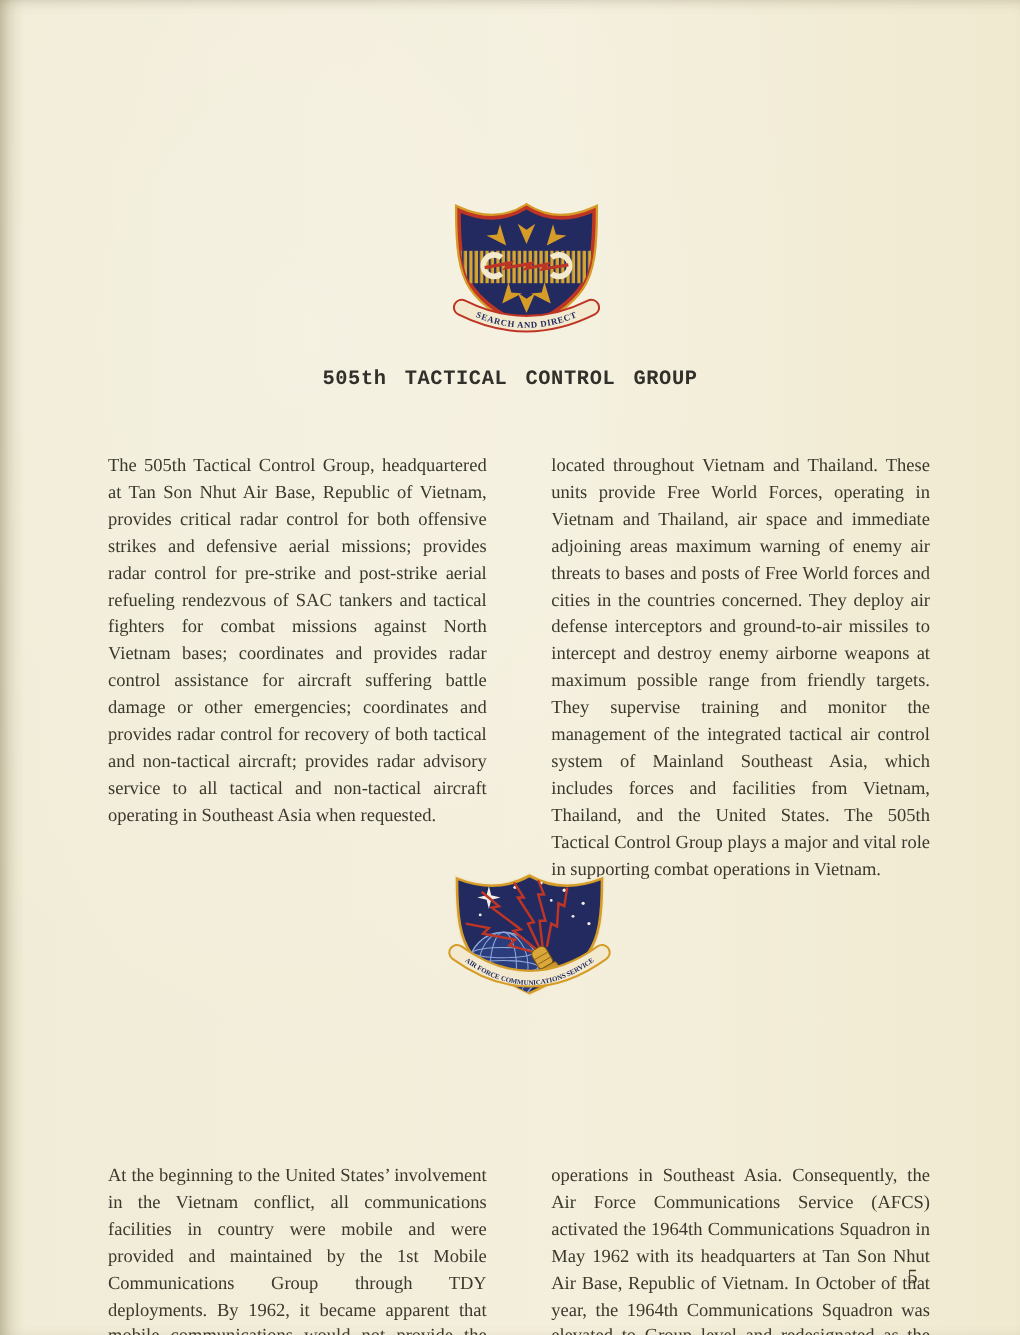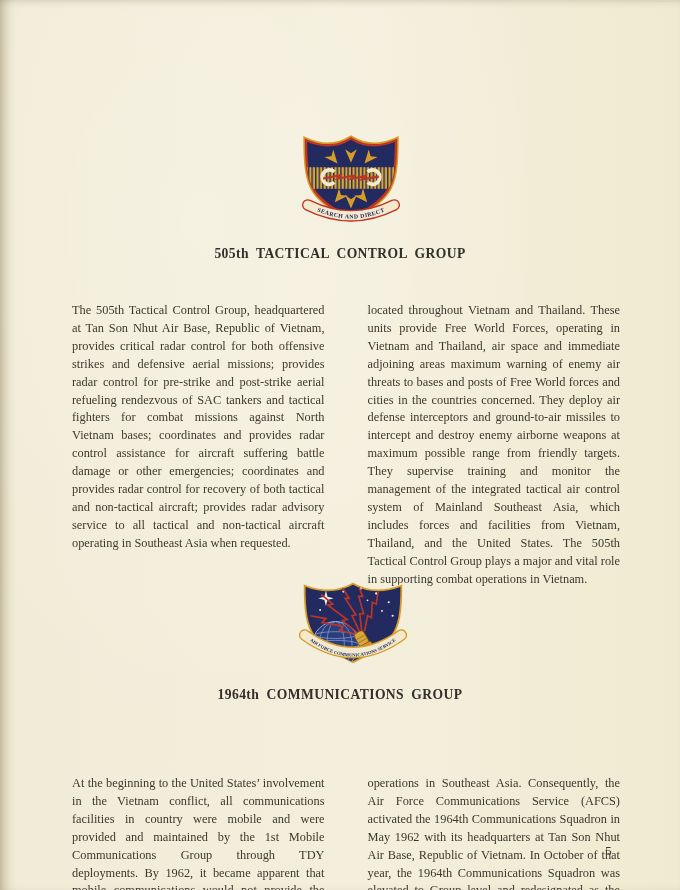--- a/index.html
+++ b/index.html
@@ -10,21 +10,21 @@
       radial-gradient(ellipse at 30% 25%, rgba(255,255,255,.22), transparent 55%),
       linear-gradient(90deg,#e7e1c6 0,#f1ecd7 2.5%,var(--paper,#f4efdc) 55%,#f0ead1 100%);
     box-shadow: inset 9px 0 12px -7px rgba(110,100,70,.45), inset 0 6px 10px -7px rgba(110,100,70,.3);
     color:var(--ink,#3b382d);
   }
   .emblem{position:absolute;display:block;}
   .emblem-505{left:297px;top:133px;width:108px;}
   .emblem-afcs{left:295px;top:579px;width:116px;}
   .section-heading{
     position:absolute;left:25px;width:630px;text-align:center;
-    font-weight:bold;font-size:13.6px;letter-spacing:.4px;word-spacing:3.5px;color:#32302a;
+    font-weight:bold;font-size:13.6px;letter-spacing:.4px;word-spacing:3.5px;color:#32302a;font-family:Liberation Mono, monospace;
   }
   .heading-505{top:246px;}
   .heading-1964{top:687px;}
   .cols{position:absolute;left:58px;width:576px;display:flex;gap:15px;}
   .cols-505{top:288px;}
   .cols-1964{top:761px;}
   .col{flex:1;min-width:0;}
   .col p{margin:14px;text-align:justify;font-size:12.35px;line-height:17.9px;color:var(--ink,#3b382d);}
   .col p + p{margin-top:14px;}
   .page-number{position:absolute;left:605px;top:843px;font-size:13.5px;color:var(--ink,#3b382d);}
@@ -134,21 +134,20 @@
     </g>
     <g>
       <path class="nf s-gold" stroke-width="12" stroke-linecap="round" d="M10,58 Q60,94 110,58"></path>
       <path class="nf s-cream" stroke-width="9.2" stroke-linecap="round" d="M10,58 Q60,94 110,58"></path>
       <text class="motto" font-size="4.8" letter-spacing="0" text-anchor="middle">
         <textPath href="#mottoAfcsPath" startOffset="50%">AIR FORCE COMMUNICATIONS SERVICE</textPath>
       </text>
     </g>
   </svg>
 
-  <div class="section-heading heading-1964">1964th COMMUNICATIONS GROUP</div>
 
   <div class="cols cols-1964">
     <div class="col">
       <p>At the beginning to the United States’ involvement in the Vietnam conflict, all communications facilities in country were mobile and were provided and maintained by the 1st Mobile Communications Group through TDY deployments.  By 1962, it became apparent that mobile communications would not provide the capability necessary to support Air Force</p>
     </div>
     <div class="col">
       <p>operations in Southeast Asia.  Consequently, the Air Force Communications Service (AFCS) activated the 1964th Communications Squadron in May 1962 with its headquarters at Tan Son Nhut Air Base, Republic of Vietnam.  In October of that year, the 1964th Communications Squadron was elevated to Group level and redesignated as the 1964th Communications</p>
     </div>
   </div>
 

